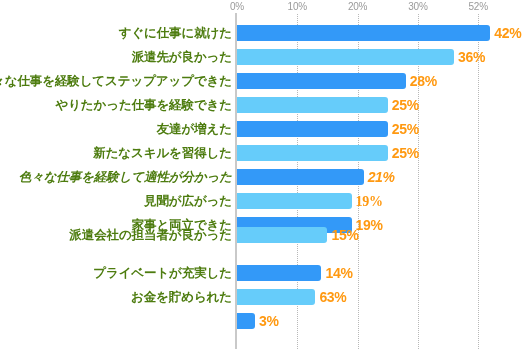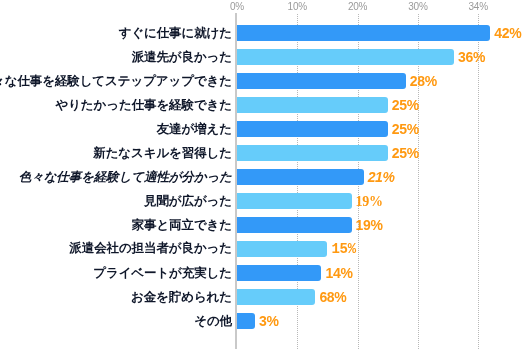--- a/index.html
+++ b/index.html
@@ -52,21 +52,21 @@
     height: 24px;
   }
   .cat-label {
     position: absolute;
     right: 291px;      
     top: 0;
     height: 24px;
     line-height: 24px;
     font-size: 12.5px;
     font-weight: bold;
-    color: #0f172a;
+    color: #4d7c0f;
     white-space: nowrap;
     text-align: right;
     letter-spacing: -0.1px;
   }
   .bar-wrap {
     position: absolute;
     left: 237px;
     top: 0;
     height: 24px;
     width: 286px;
@@ -100,21 +100,21 @@
   <div class="axis-line"></div>
 
   <div id="ticks-layer">
       <div class="tick-label" style="left: 237px;">0%</div>
       <div class="tick-label" style="left: 297.3px;">10%</div>
       <div class="gridline" style="left: 297.3px;"></div>
       <div class="tick-label" style="left: 357.6px;">20%</div>
       <div class="gridline" style="left: 357.6px;"></div>
       <div class="tick-label" style="left: 417.9px;">30%</div>
       <div class="gridline" style="left: 417.9px;"></div>
-      <div class="tick-label" style="left: 478.2px;">34%</div>
+      <div class="tick-label" style="left: 478.2px;">52%</div>
       <div class="gridline" style="left: 478.2px;"></div>
     </div>
 
   <div id="rows-layer">
       <div class="row" style="top: 21px;">
         <div class="cat-label">すぐに仕事に就けた</div>
         <div class="bar-wrap">
           <div class="bar dark" style="width: 253.26px;"></div>
           <div class="val-label" style="left: 257.26px;">42%</div>
         </div>
@@ -168,43 +168,42 @@
           <div class="val-label" style="left: 118.57px;">19%</div>
         </div>
       </div>
       <div class="row" style="top: 213px;">
         <div class="cat-label">家事と両立できた</div>
         <div class="bar-wrap">
           <div class="bar dark" style="width: 114.57px;"></div>
           <div class="val-label" style="left: 118.57px;">19%</div>
         </div>
       </div>
-      <div class="row" style="top: 237px; font-family: Liberation Mono, monospace;">
+      <div class="row" style="top: 223px;">
         <div class="cat-label">派遣会社の担当者が良かった</div>
         <div class="bar-wrap">
           <div class="bar light" style="width: 90.45px;"></div>
           <div class="val-label" style="left: 94.45px;">15%</div>
         </div>
       </div>
       <div class="row" style="top: 261px;">
         <div class="cat-label">プライベートが充実した</div>
         <div class="bar-wrap">
           <div class="bar dark" style="width: 84.42px;"></div>
           <div class="val-label" style="left: 88.42px;">14%</div>
         </div>
       </div>
       <div class="row" style="top: 285px;">
         <div class="cat-label">お金を貯められた</div>
         <div class="bar-wrap">
           <div class="bar light" style="width: 78.39px;"></div>
-          <div class="val-label" style="left: 82.39px;">68%</div>
+          <div class="val-label" style="left: 82.39px;">63%</div>
         </div>
       </div>
       <div class="row" style="top: 309px;">
-        <div class="cat-label">その他</div>
         <div class="bar-wrap">
           <div class="bar dark" style="width: 18.09px;"></div>
           <div class="val-label" style="left: 22.09px;">3%</div>
         </div>
       </div>
     </div>
 
 </div>
 
 </body></html>

